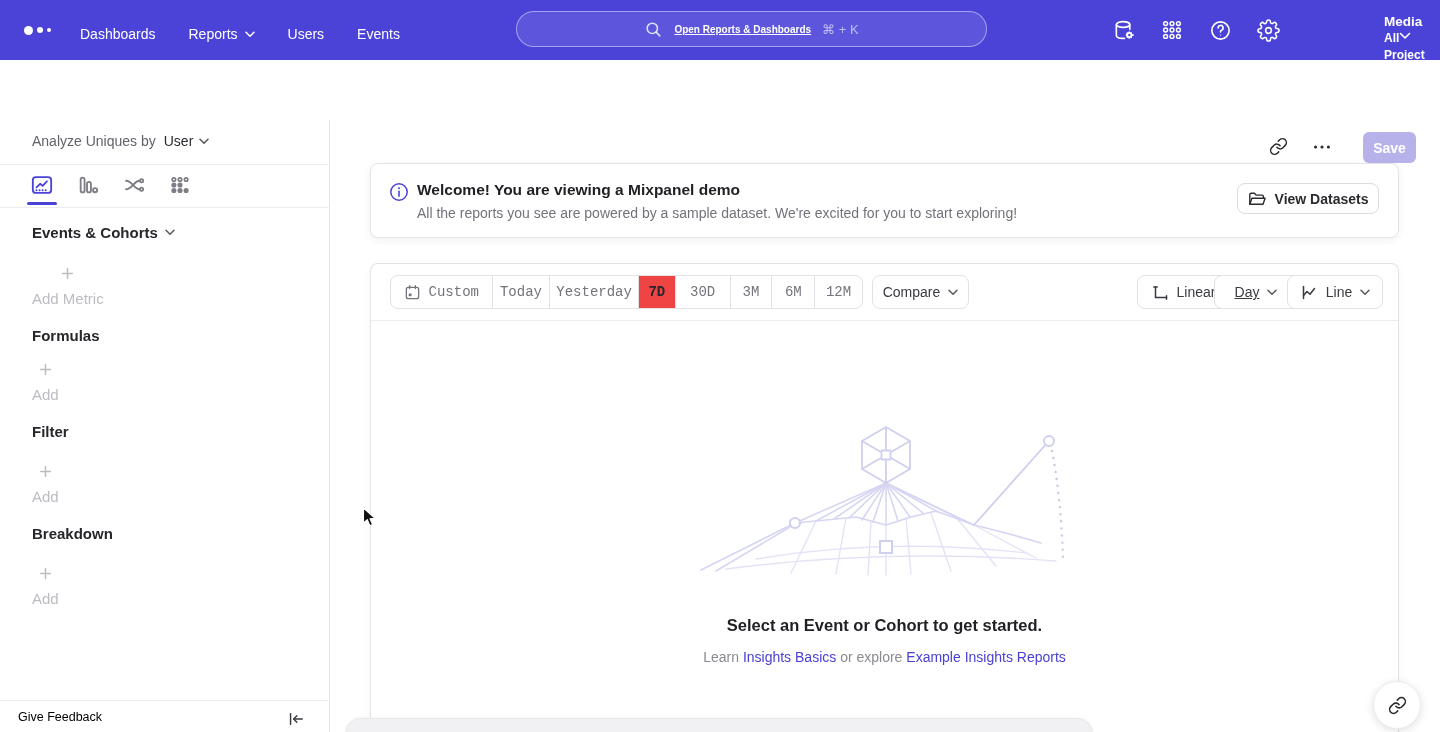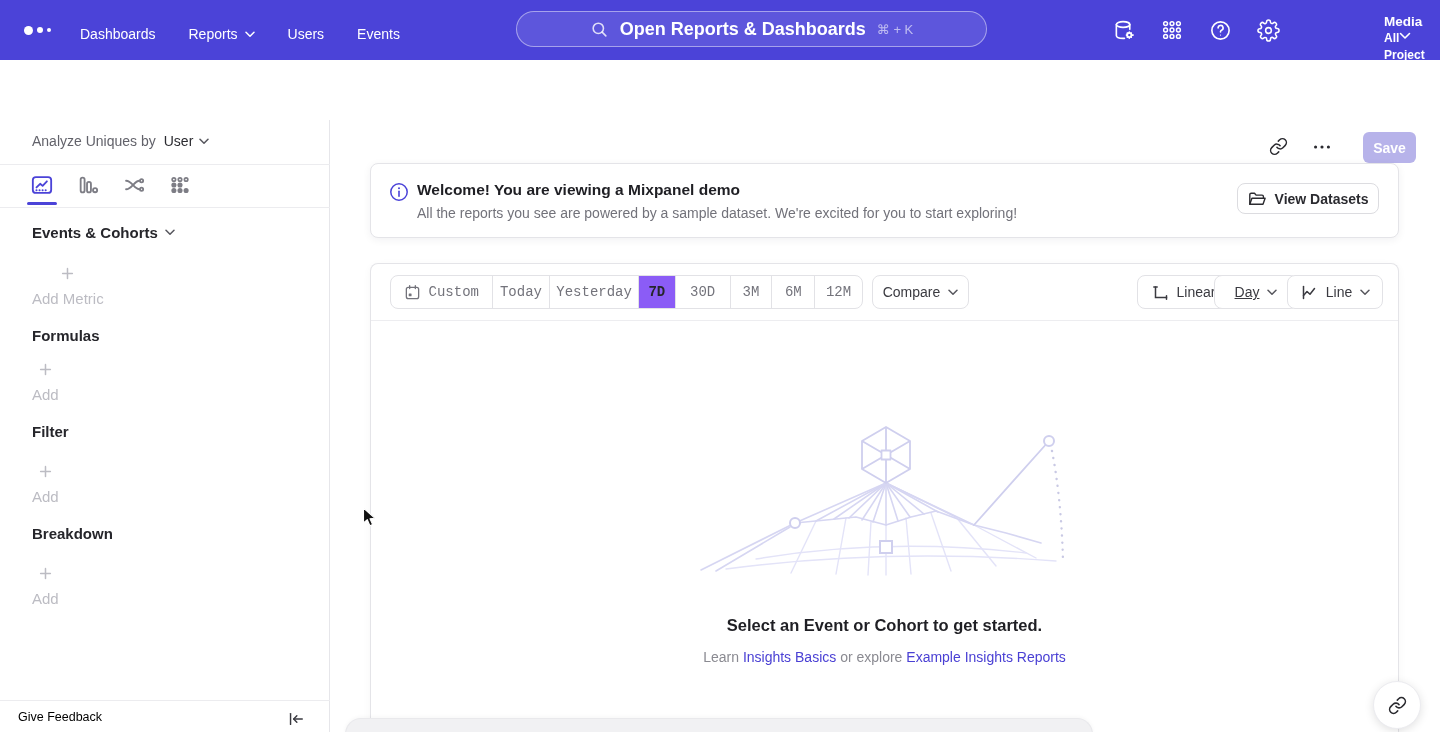--- a/index.html
+++ b/index.html
@@ -11,21 +11,21 @@
   .logo { position:absolute; left:24px; top:0; height:60px; display:flex; align-items:center; gap:4px; cursor:pointer; }
   .logo .d1 { width:9px; height:9px; border-radius:50%; background:#fff; }
   .logo .d2 { width:6px; height:6px; border-radius:50%; background:#fff; }
   .logo .d3 { width:4px; height:4px; border-radius:50%; background:#fff; }
   .nav-items { position:absolute; left:80px; top:0; height:68px; display:flex; align-items:center; gap:33px; }
   .nav-item { color:#fff; font-size:14px; font-weight:500; display:flex; align-items:center; gap:7px; cursor:pointer; }
   .nav-item svg { display:block; }
   .search-pill { position:absolute; left:516px; top:11px; width:471px; height:36px; border-radius:18px;
     background:rgba(255,255,255,0.10); border:1px solid rgba(255,255,255,0.45);
     display:flex; align-items:center; justify-content:center; gap:11px; cursor:pointer; }
-  .search-pill .label { color:#fff; font-size:18px; font-weight:600; }
+  .search-pill .label { color:#fff; font-size:10px; font-weight:600;text-decoration:underline; }
   .search-pill .shortcut { color:rgba(255,255,255,0.60); font-size:13px; }
   .nav-icons { position:absolute; left:1112px; top:0; height:60px; display:flex; align-items:center; gap:24px; }
   .nav-icon { width:24px; height:24px; display:flex; align-items:center; justify-content:center; cursor:pointer; }
   .project-switch { position:absolute; left:1384px; top:13px; cursor:pointer; }
   .project-switch .pname { color:#fff; font-size:13.5px; font-weight:700; line-height:17px; }
   .project-switch .psub { color:#fff; font-size:12px; font-weight:700; line-height:17px; }
   .project-chevron { position:absolute; left:1399px; top:26px; cursor:pointer; }
 
   
   .report-header { position:absolute; left:0; top:60px; width:1440px; height:60px; background:#fff; }
@@ -64,21 +64,21 @@
     font-size:14px; font-weight:600; color:#2b2b30; cursor:pointer; font-family:inherit; }
 
   .chart-card { position:absolute; left:370px; top:263px; width:1029px; height:469px; background:#fff;
     border:1px solid #e4e4e8; border-bottom:none; border-radius:8px 8px 0 0; box-shadow:0 2px 8px rgba(25,25,50,0.04); }
   .card-toolbar { position:absolute; left:0; top:0; width:100%; height:57px; border-bottom:1px solid #ededf0; }
   .seg { position:absolute; left:19px; top:11px; width:473px; height:34px; border:1px solid #e2e2e6; border-radius:8px;
     display:flex; overflow:hidden; background:#fff;font-family:Liberation Mono, monospace; }
   .seg-item { height:100%; display:flex; align-items:center; justify-content:center; gap:8px;
     font-size:14px; color:#73737b; cursor:pointer; }
   .seg-item + .seg-item { border-left:1px solid #e2e2e6; }
-  .seg-item.selected { background:#8b5cf6; color:#26262b; font-weight:600; }
+  .seg-item.selected { background:#ef4444; color:#26262b; font-weight:600; }
   .w-custom{width:101px} .w-today{width:58px} .w-yest{width:89px} .w-7d{width:37px}
   .w-30d{width:55px} .w-3m{width:42px} .w-6m{width:43px} .w-12m{width:48px}
   .ctl-btn { position:absolute; top:11px; height:34px; background:#fff; border:1px solid #e2e2e6; border-radius:8px;
     display:flex; align-items:center; justify-content:center; gap:8px; font-size:14px; font-weight:500; color:#3a3a40;
     cursor:pointer; font-family:inherit; }
   .btn-compare { left:501px; width:97px; }
   .btn-linear  { left:725px; width:110px;margin-left:41px; }
   .btn-day     { left:843px; width:84px;text-decoration:underline; }
   .btn-line    { left:916px; width:96px; }
 

